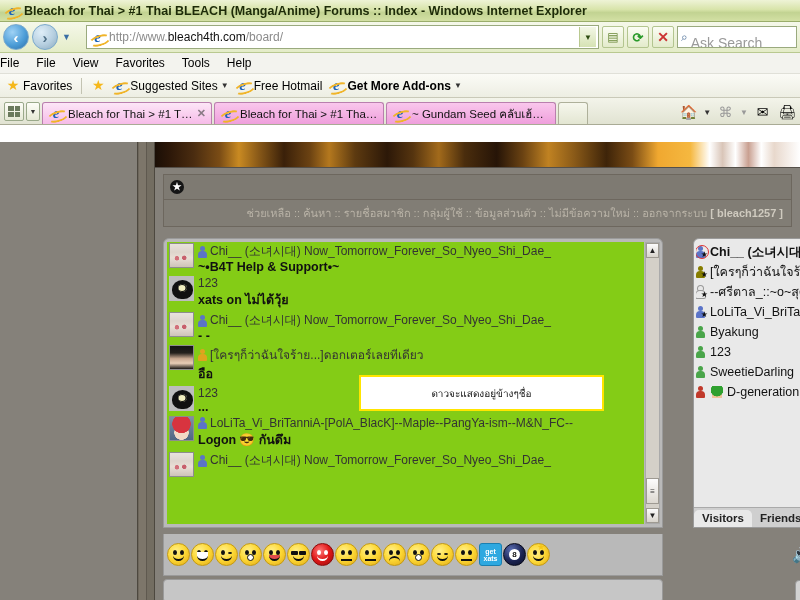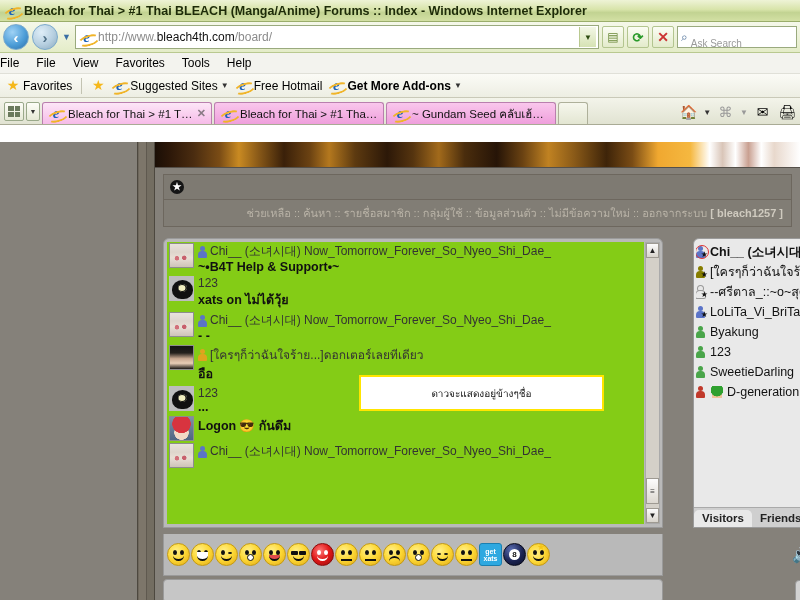--- a/index.html
+++ b/index.html
@@ -66,20 +66,21 @@
   .navbtn.fwd {
     background: radial-gradient(circle at 35% 30%, #dfeef8 0%, #b6cfe0 55%, #8aa9bd 100%);
     color: #4f6f86;
   }
   .navcaret { color:#3a6ea5; font-size: 9px; flex:none; width:11px; text-align:center;}
   .urlbox {
     flex: 1 1 auto; height: 24px;
     background: #fff; border: 1px solid #9aaa7e;
     display: flex; align-items: center; gap: 4px; padding: 0 2px 0 3px;
     min-width: 0;
+    margin-left: 11px;
   }
   .urlbox .favicon { width:15px; height:15px; flex:none; }
   .urltext { font-size: 12px; color:#444; white-space: nowrap; overflow: hidden;}
   .urltext .dim { color:#8b8b8b; }
   .urltext .bold { color:#111; }
   .urldrop {
     width: 17px; height: 20px; flex:none;
     background: linear-gradient(to bottom,#f3f7e6,#d6e2b4);
     border-left: 1px solid #b9c990;
     display:flex;align-items:center;justify-content:center;
@@ -95,21 +96,21 @@
   .ibtn.refresh { color:#2a9a2a; font-weight:bold; }
   .ibtn.stop { color:#c33; font-weight:bold; font-size:14px;}
   .ibtn.compat { color:#6b8a3a; font-size:12px;}
   .searchbox {
     width: 120px; height: 22px; flex:none;
     background:#fff; border:1px solid #9aaa7e;
     display:flex; align-items:center; gap:3px; padding-left:3px;
     overflow:hidden;
   }
   .searchbox .mag { font-size:12px; color:#5a7aa0; }
-  .searchbox .ph { color:#9a9a9a; font-size:10px; white-space:nowrap;margin-top:12px;}
+  .searchbox .ph { color:#9a9a9a; font-size:14px; white-space:nowrap;margin-top:12px;}
 
   
   .menubar {
     height: 21px; background:#f3f3ee;
     display:flex; align-items:center; gap:17px;
     font-size:12px; color:#000;
     border-bottom:1px solid #e0e0d8;
   }
   
   .linksbar {
@@ -576,20 +577,24 @@
                 <span class="mhead">
                   <span class="nick-num">123</span>
                 </span>
                 <span class="mtext" style="display:block">...</span>
               </span>
             </div>
 
             <div class="msg">
               <span class="avatar av-red"></span>
               <span class="mbody">
+                <span class="mhead">
+                  <span class="uico blue"></span>
+                  <span class="nick-num">LoLiTa_Vi_BriTanniA-[PolA_BlacK]--Maple--PangYa-ism--M&amp;N_FC--</span>
+                </span>
                 <span class="mtext" style="display:block">Logon 😎 กันดึม</span>
               </span>
             </div>
 
             <div class="msg">
               <span class="avatar av-chi"></span>
               <span class="mbody">
                 <span class="mhead">
                   <span class="uico blue"></span>
                   <span class="nick-num">Chi__ (소녀시대) Now_Tomorrow_Forever_So_Nyeo_Shi_Dae_</span>

